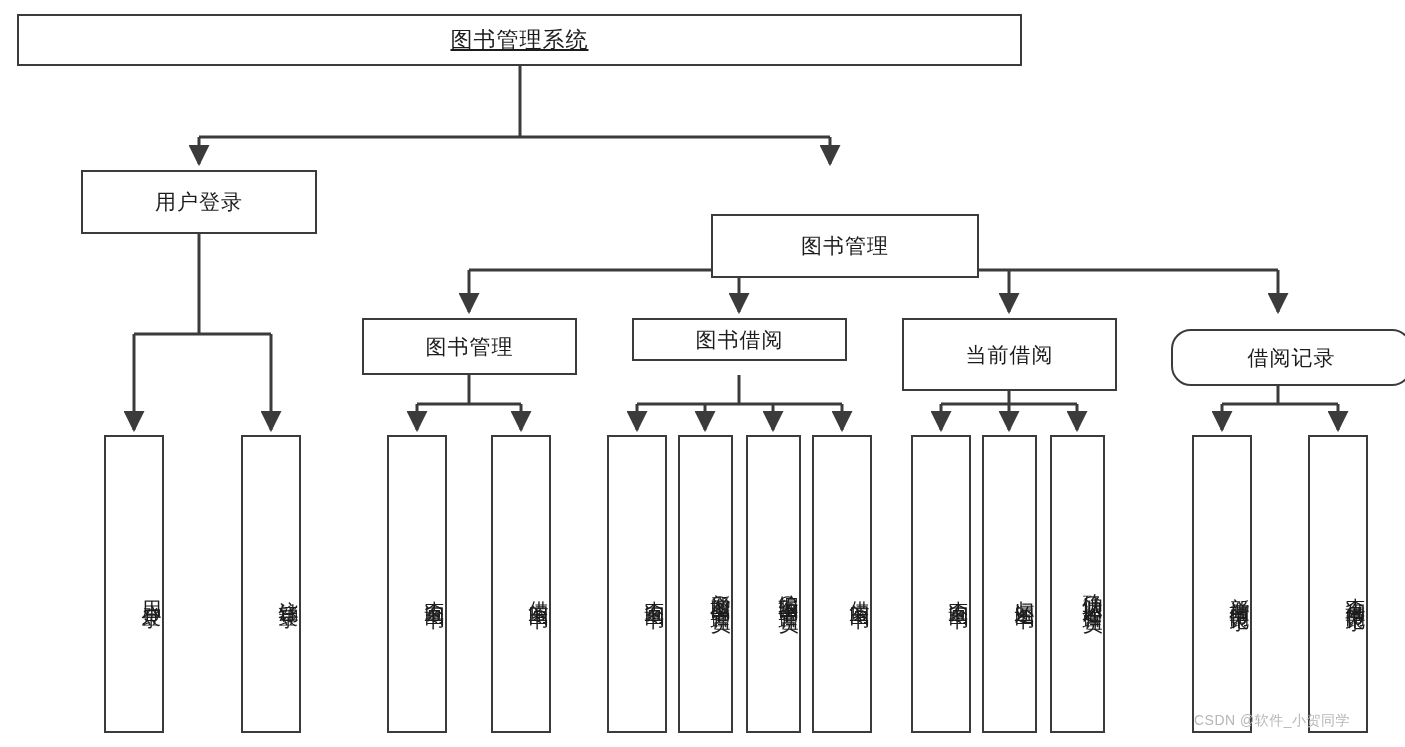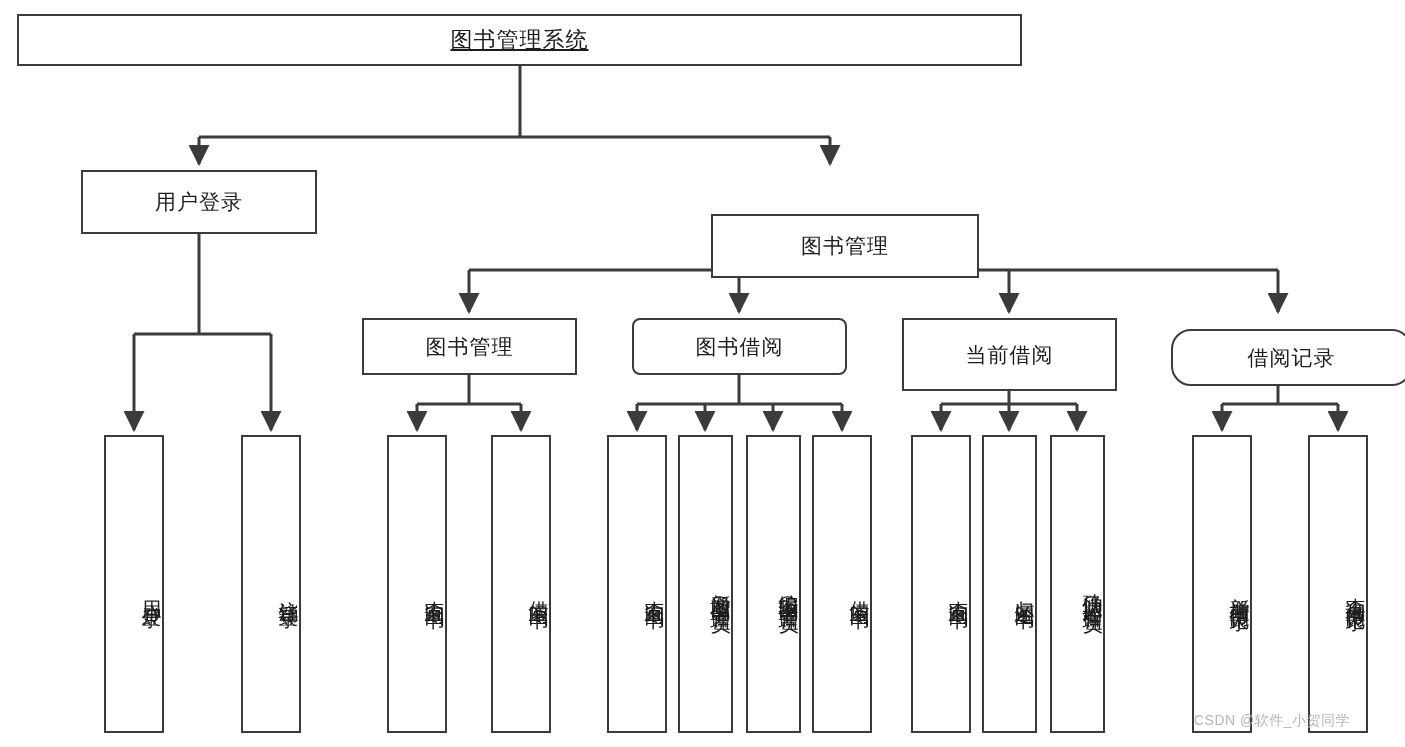--- a/index.html
+++ b/index.html
@@ -133,21 +133,21 @@
   <div class="node level2" style="left:81px; top:170px; width:236px; height:64px;">
     <span>用户登录</span>
   </div>
   <div class="node level2" style="left:711px; top:170px; width:268px; height:64px;margin-top:44px;">
     <span>图书管理</span>
   </div>
 
   <div class="node level3" style="left:362px; top:318px; width:215px; height:57px;">
     <span>图书管理</span>
   </div>
-  <div class="node level3" style="left:632px; top:318px; width:215px; height:57px;border-radius:8px;">
+  <div class="node level3" style="left:632px; top:318px; width:215px; height:43px;">
     <span>图书借阅</span>
   </div>
   <div class="node level3" style="left:902px; top:318px; width:215px; height:73px;">
     <span>当前借阅</span>
   </div>
   <div class="node level3" style="left:1171px; top:329px; width:241px; height:57px;border-radius:20px;">
     <span>借阅记录</span>
   </div>
 
   <div class="node leaf" style="left:104px; top:435px; width:60px; height:298px;">

